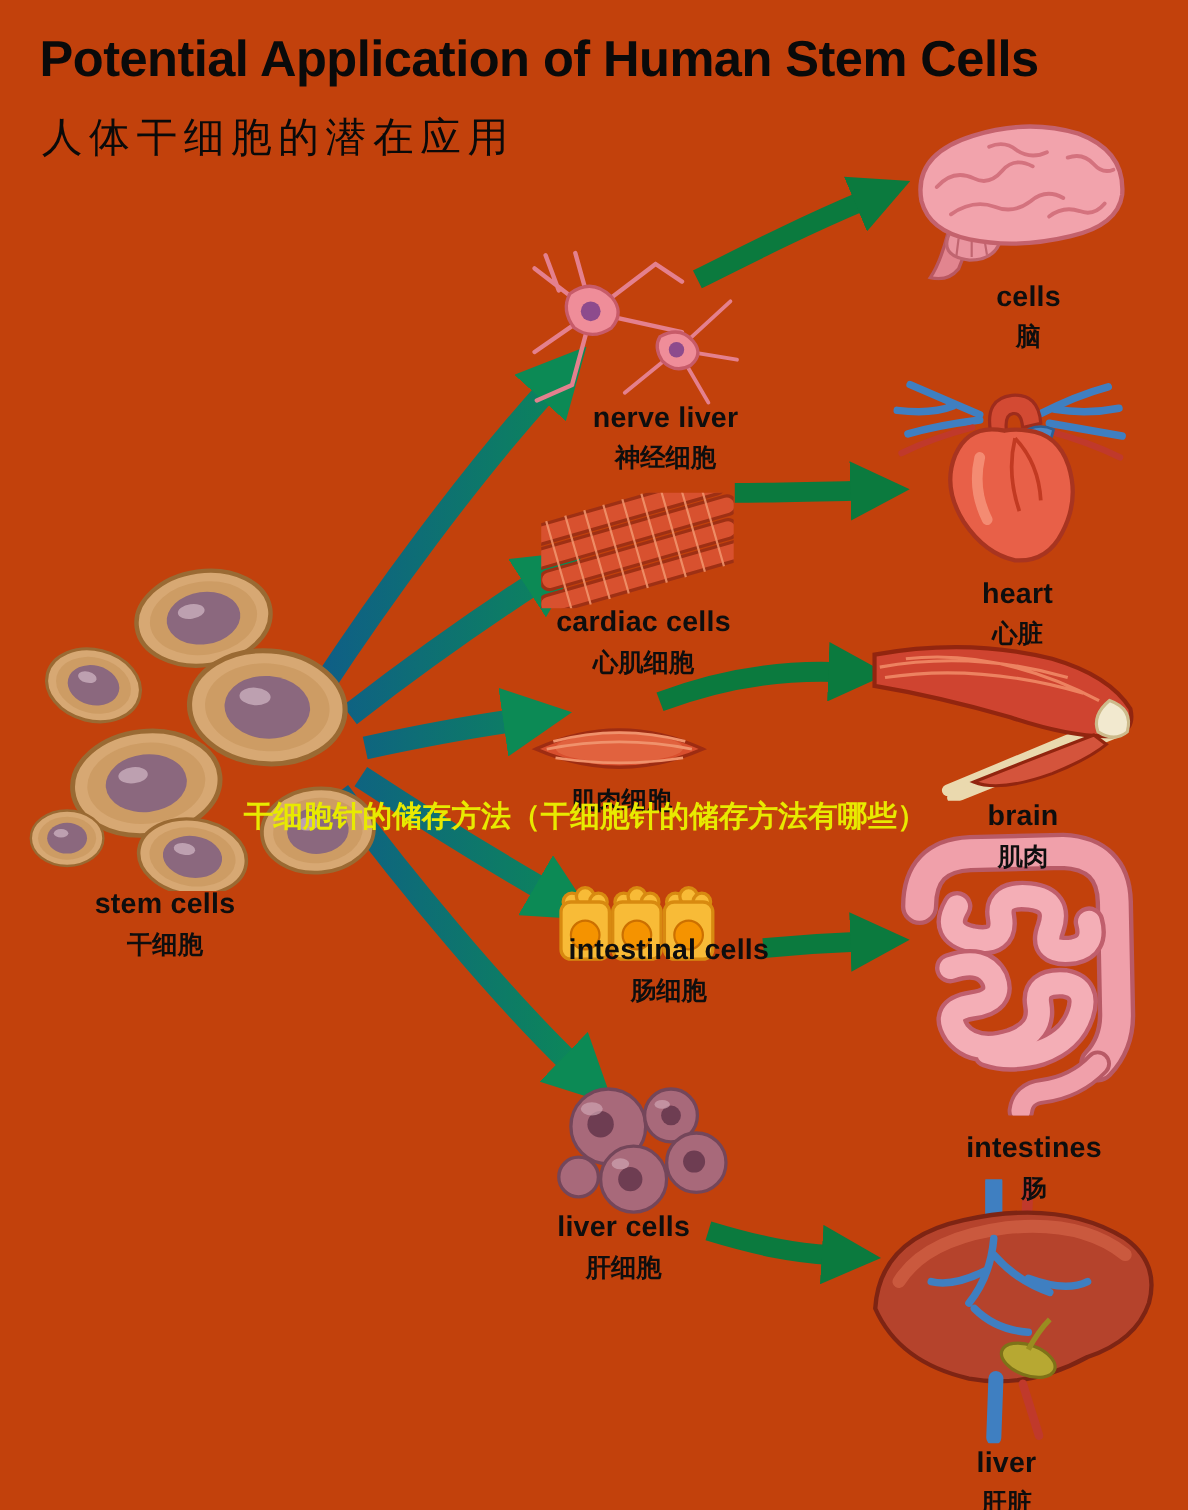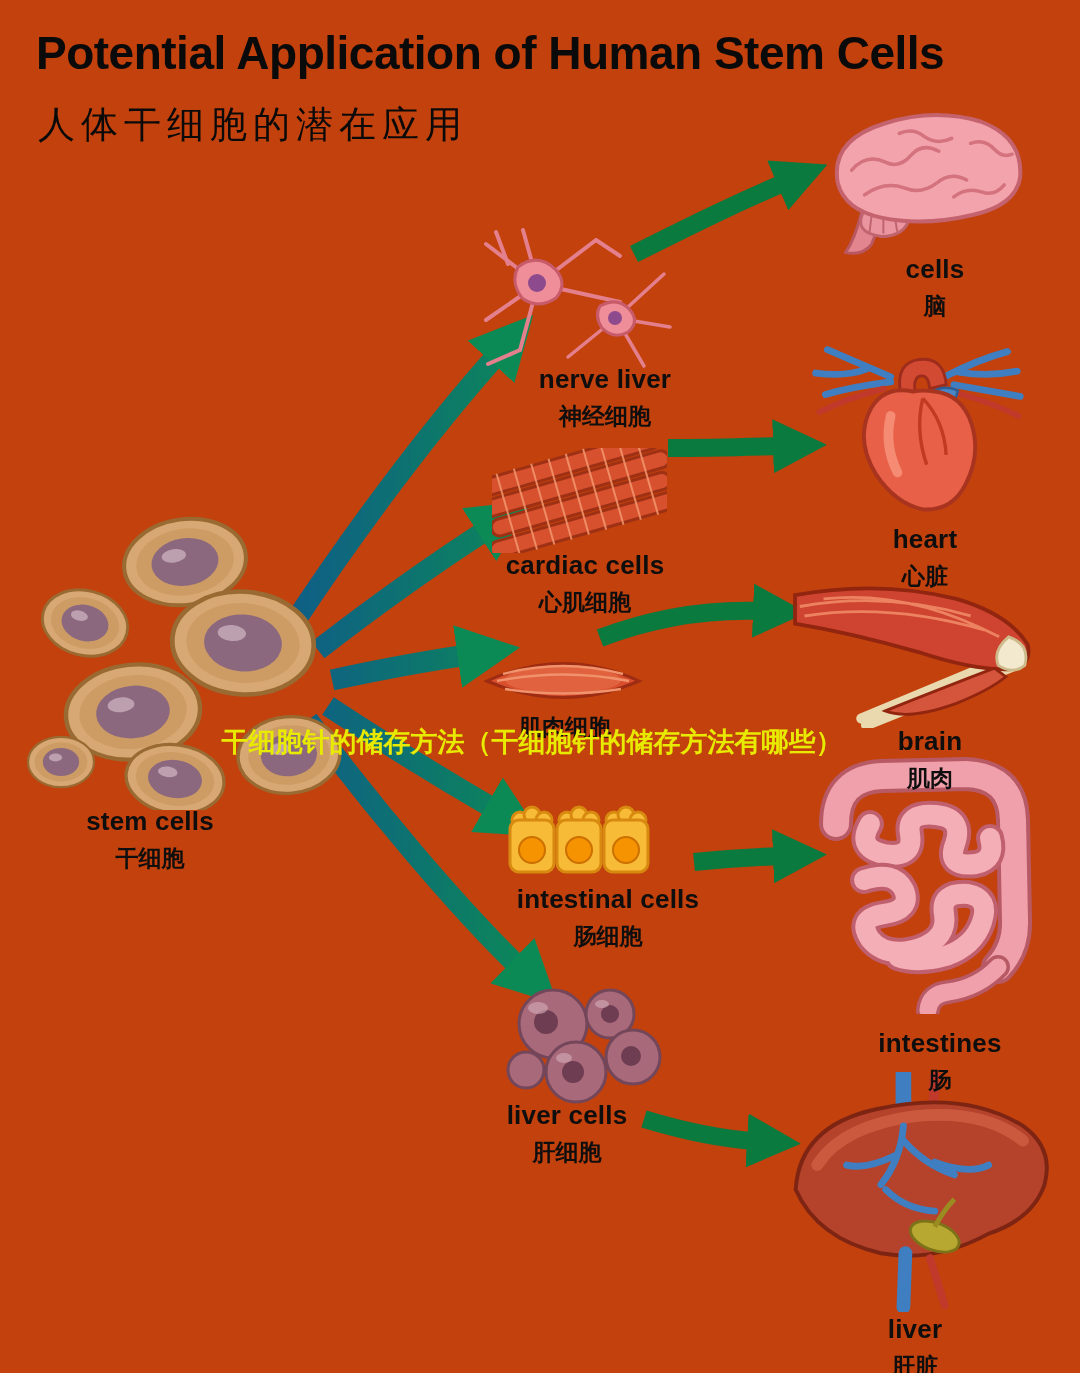--- a/index.html
+++ b/index.html
@@ -230,21 +230,21 @@
 
   <div class="label" style="left:485px;top:550px;width:200px">
     <div class="en">cardiac cells</div>
     <div class="zh">心肌细胞</div>
   </div>
 
   <div class="label" style="left:465px;top:706px;width:200px">
     <div class="zh">肌肉细胞</div>
   </div>
 
-  <div class="label" style="left:508px;top:884px;width:200px">
+  <div class="label" style="left:508px;top:848px;width:200px">
     <div class="en">intestinal cells</div>
     <div class="zh">肠细胞</div>
   </div>
 
   <div class="label" style="left:467px;top:1100px;width:200px">
     <div class="en">liver cells</div>
     <div class="zh">肝细胞</div>
   </div>
 
   <div class="label" style="left:860px;top:254px;width:150px">

